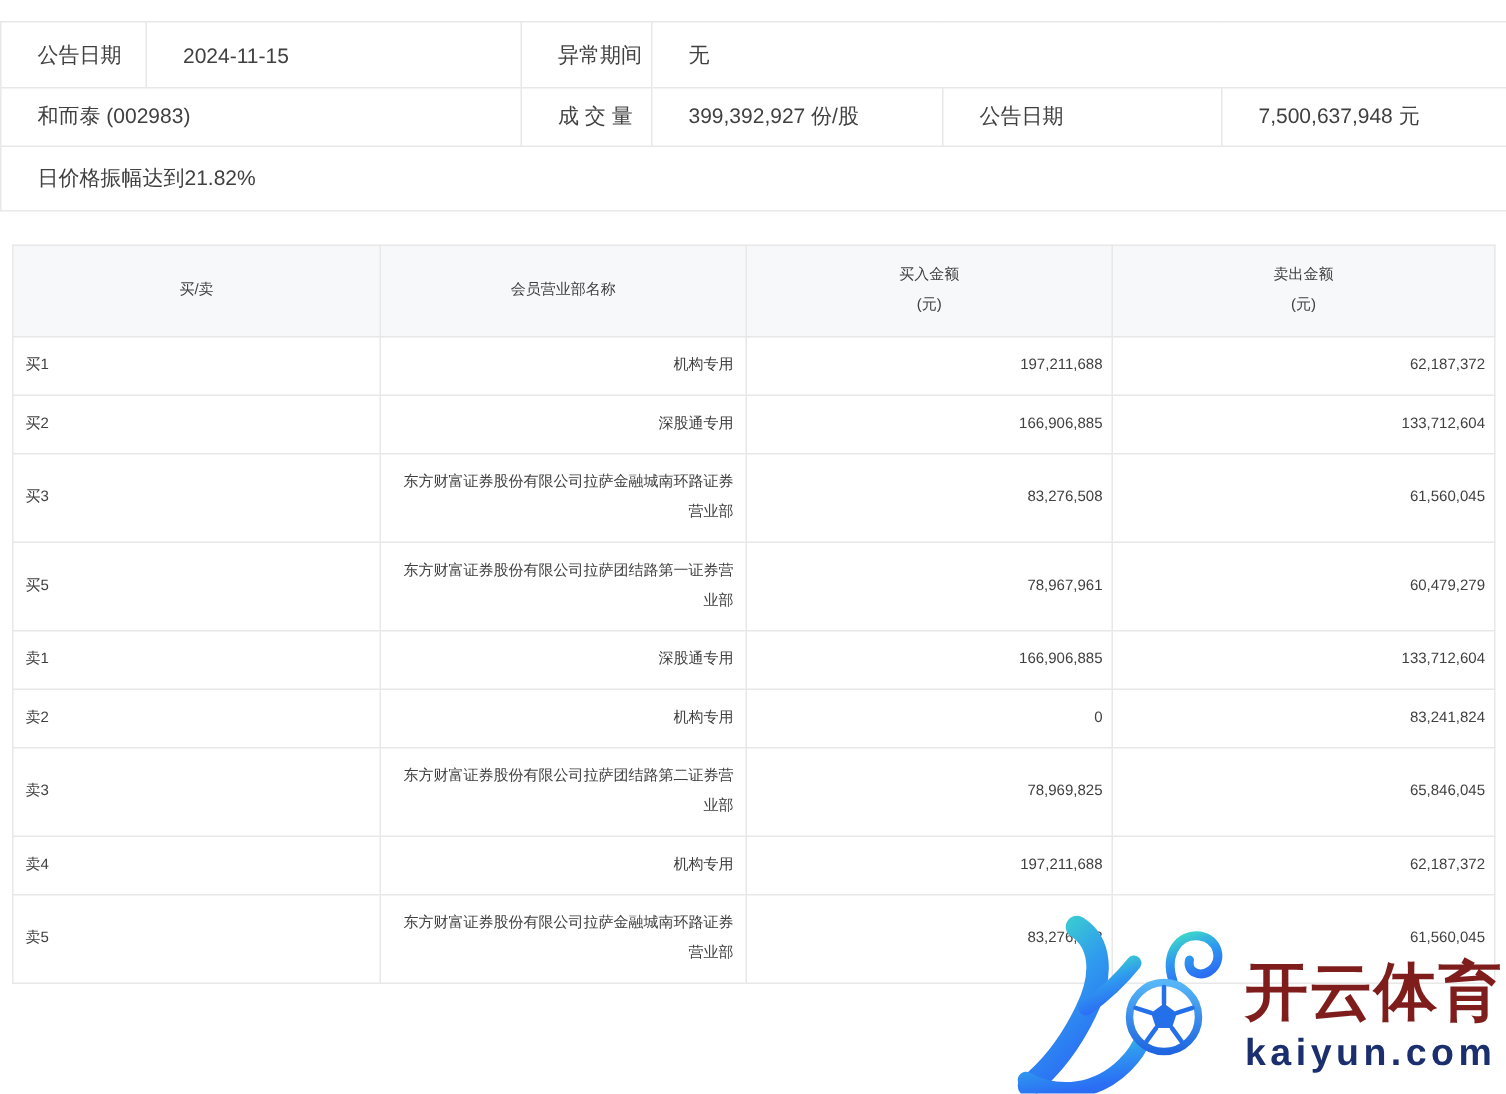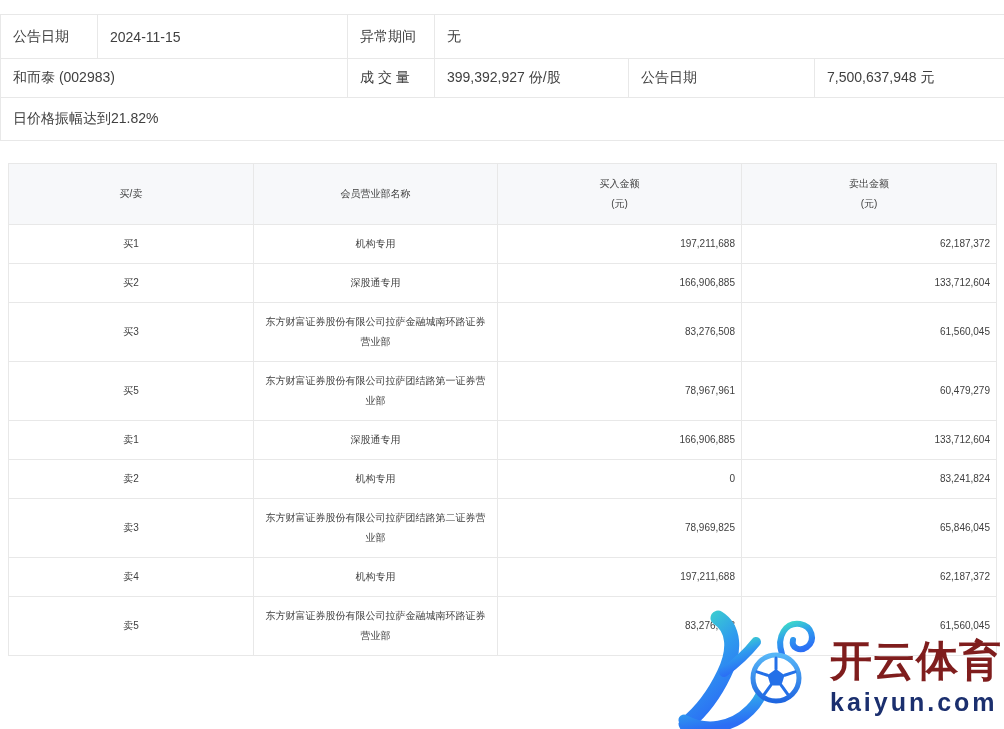--- a/index.html
+++ b/index.html
@@ -16,21 +16,21 @@
   .info-table {
     position: absolute;
     left: 0; top: 14px;
     width: 1004px;
     border-collapse: collapse;
     table-layout: fixed;
     font-size: 14px;
   }
   .info-table td {
     border: 1px solid #e8e8e8;
-    padding-left: 12px;
+    padding-left: 24px;
     vertical-align: middle;
     color: #404040;
     white-space: nowrap;
     overflow: hidden;
   }
   .info-table tr.r1 td { height: 44px; }
   .info-table tr.r2 td { height: 39px; }
   .info-table tr.r3 td { height: 43px; }
 
   
@@ -51,22 +51,22 @@
     background: #f7f8fa;
     height: 61px;
     font-weight: 400;
     text-align: center;
     line-height: 20px;
   }
   .main-table tbody td {
     padding: 9px 8px;
     line-height: 20px;
   }
-  .main-table td.c-rank { text-align: center; }
-  .main-table td.c-branch { text-align: center; }
+  .main-table td.c-rank { text-align: left; }
+  .main-table td.c-branch { text-align: right; }
   .main-table td.c-num { text-align: right; padding-right: 6px; }
 
   
   .watermark {
     position: absolute;
     left: 676px; top: 610px;
     display: flex;
     align-items: flex-start;
     z-index: 10;
     pointer-events: none;

